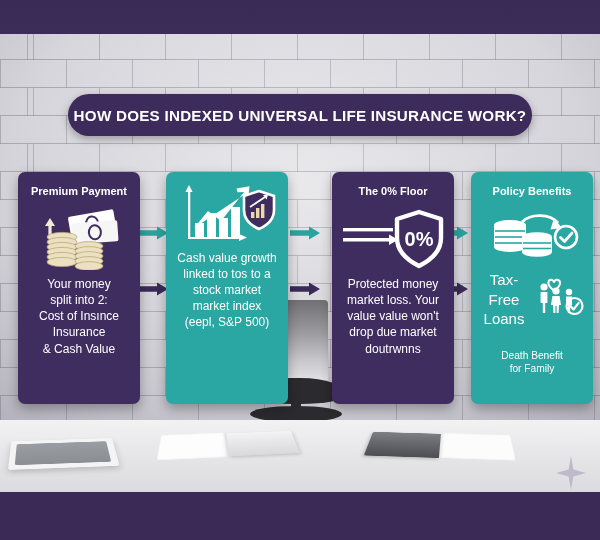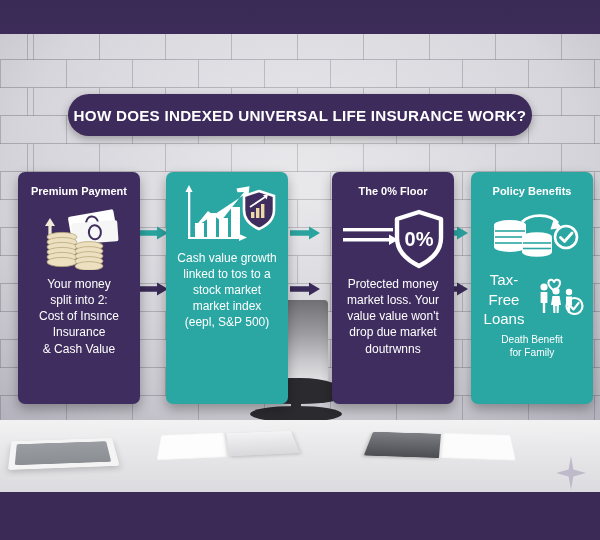--- a/index.html
+++ b/index.html
@@ -110,21 +110,21 @@
   #card2{left:166px;}
   #card3{left:332px;}
   #card4{left:471px;}
 
   #card4 .card-icon{height:64px;margin-top:6px;}
   .benefit-row{display:flex;align-items:center;justify-content:center;gap:4px;
     width:100%;padding:0 6px;box-sizing:border-box;margin-top:2px;}
   .benefit-text{color:#fff;font-size:15px;line-height:1.3;text-align:center;
     white-space:pre-line;}
   .benefit-last{color:#fff;font-size:10.2px;line-height:1.34;text-align:center;
-    white-space:pre-line;margin-top:4px;}
+    white-space:pre-line;margin-top:20px;}
 
   
   .arrow{position:absolute;height:14px;}
   .arrow svg{display:block;}
   .a-teal{}
   .a-purple{}
 </style>
 </head>
 <body>
 

